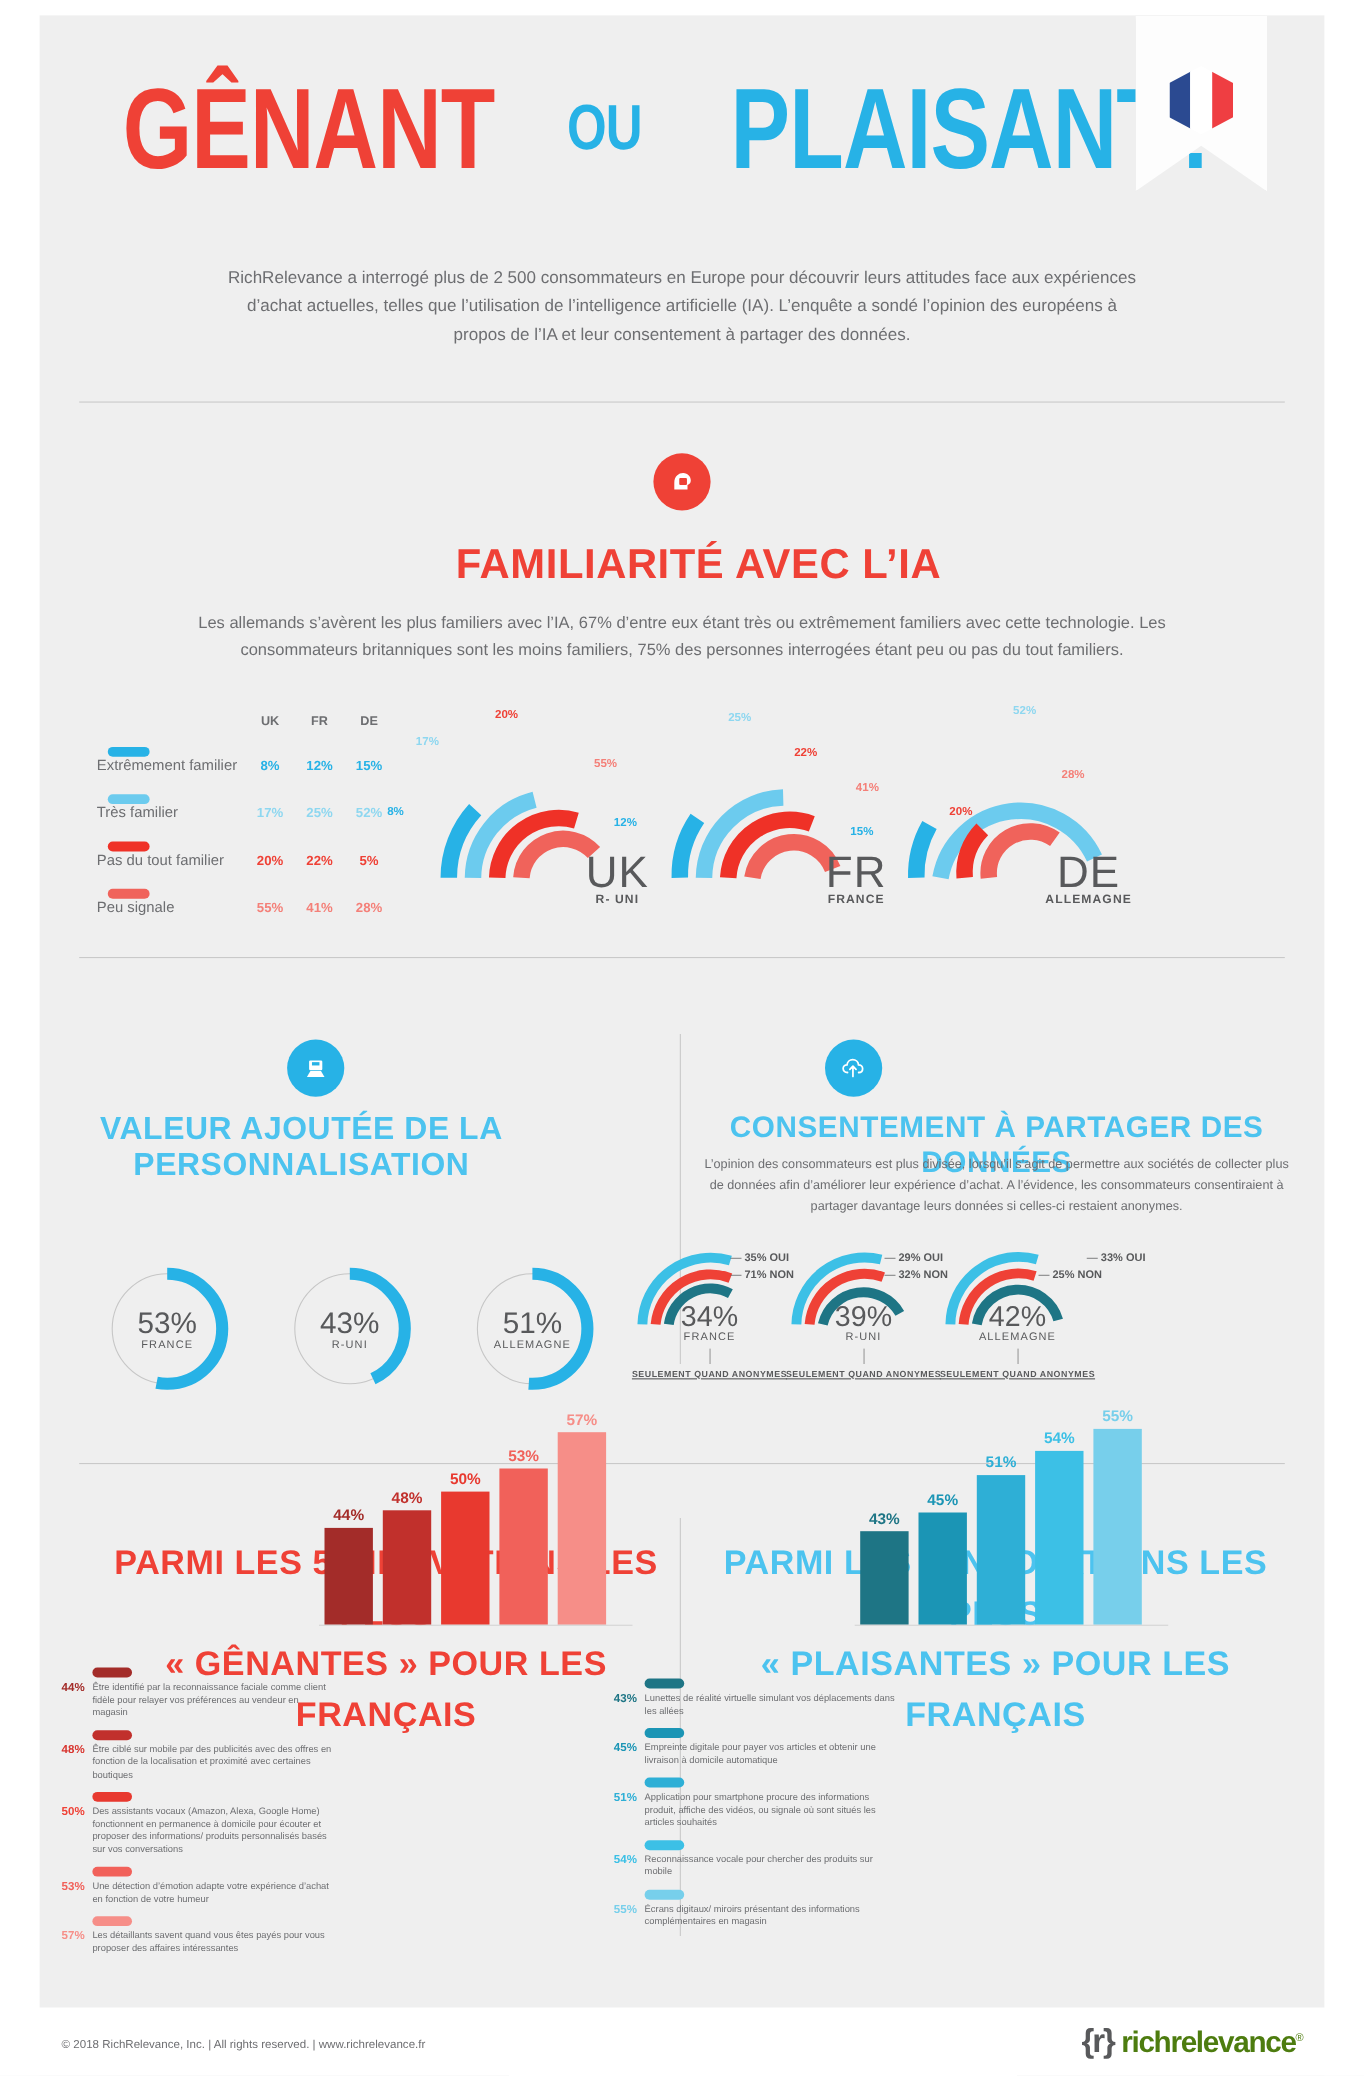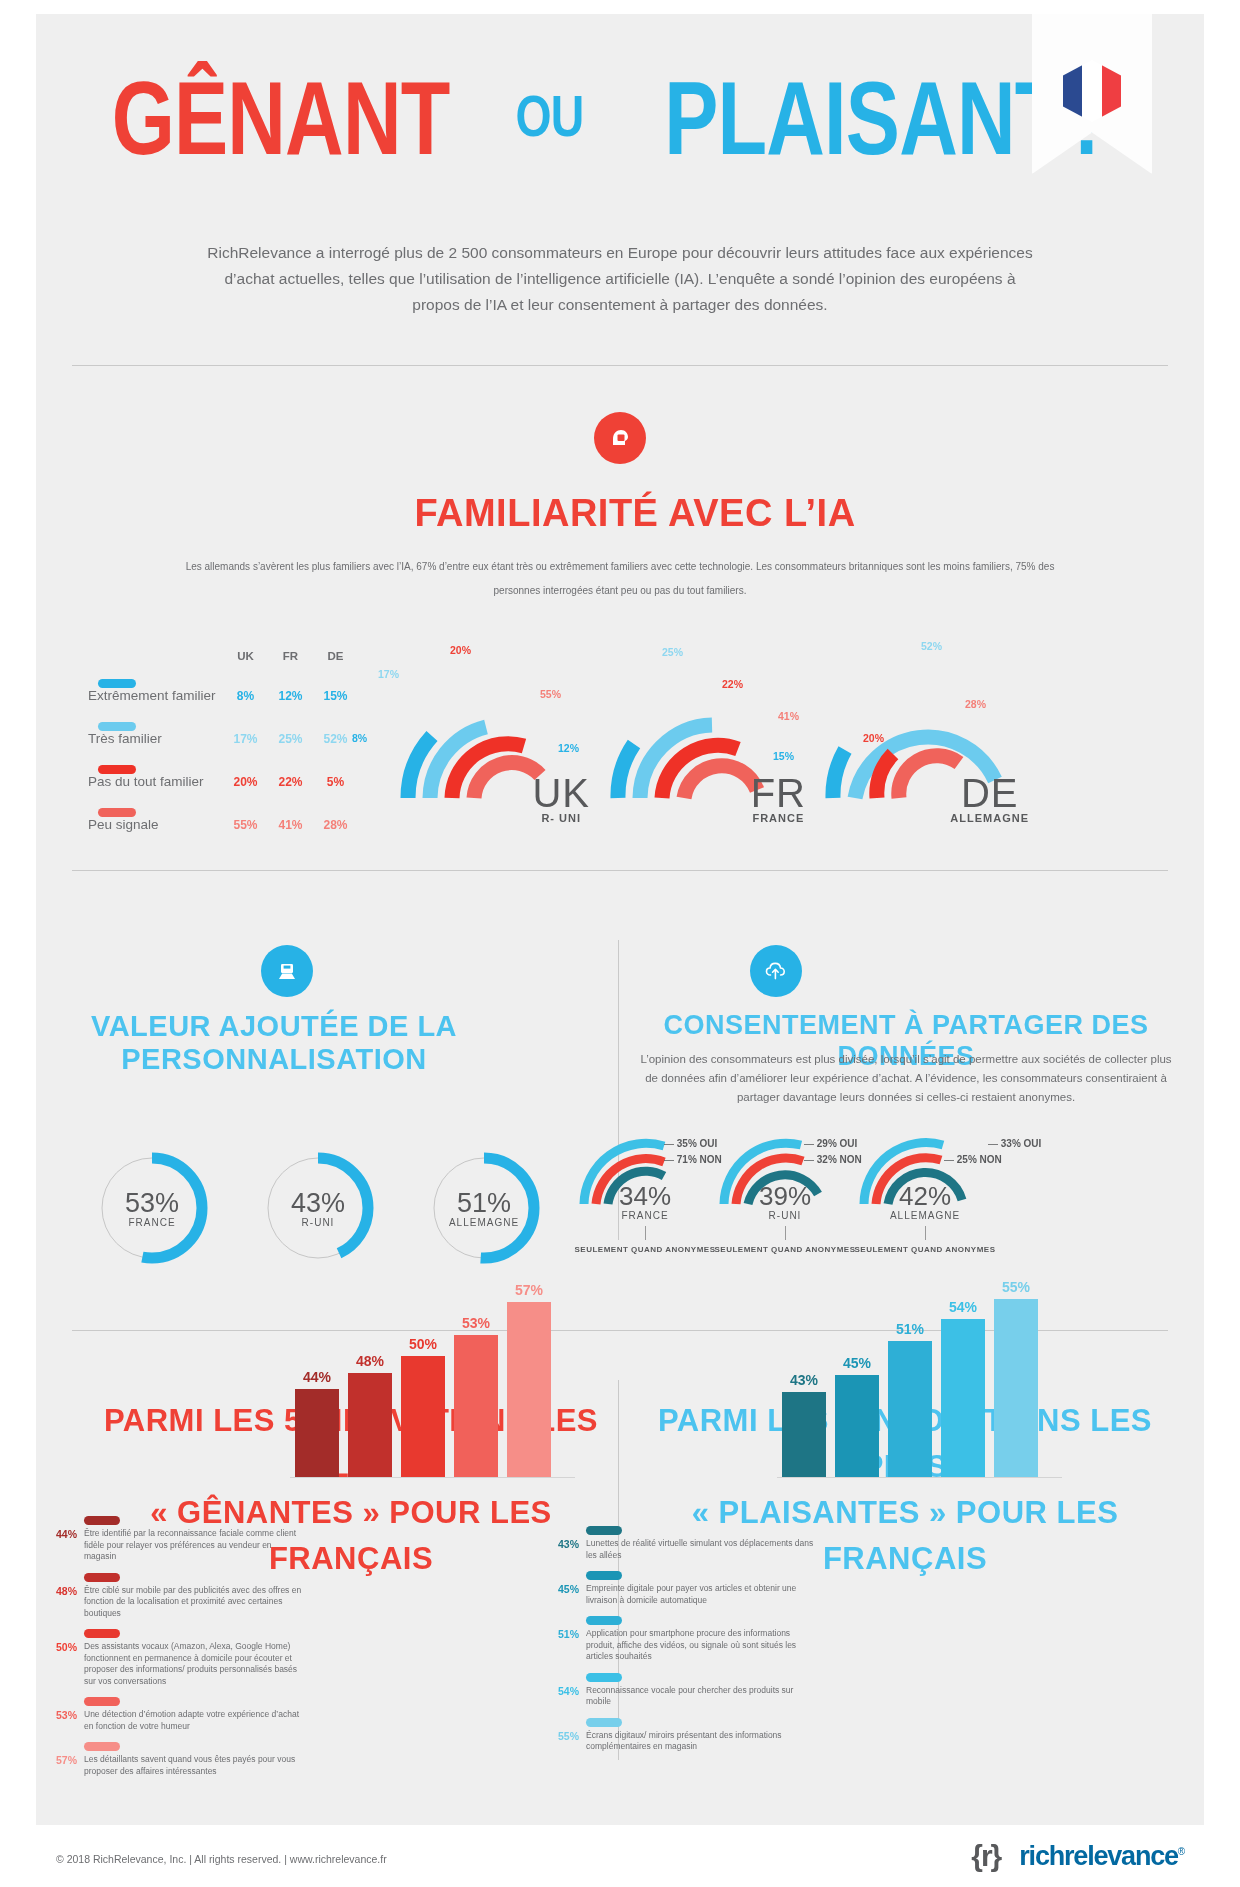--- a/index.html
+++ b/index.html
@@ -108,21 +108,21 @@
   .donut .ctry { font-size:10px; color:#58595b; letter-spacing:1px; }
 
   
   .consent { position:absolute; width:170px; height:160px; }
   .consent .lbl { position:absolute; font-size:10px; color:#58595b; white-space:nowrap; }
   .consent .lbl b { font-weight:bold; }
   .consent .mid { position:absolute; left:0; top:62px; width:170px; text-align:center; }
   .consent .pct { font-size:26px; font-weight:300; color:#58595b; line-height:28px; }
   .consent .ctry { font-size:10px; letter-spacing:1px; color:#58595b; }
   .consent .tick { width:1px; height:14px; background:#9a9a9a; margin:5px auto 4px; }
-  .consent .sub { font-size:8px; font-weight:bold; letter-spacing:.5px; color:#58595b; line-height:11px; }
+  .consent .sub { font-size:8px; font-weight:bold; letter-spacing:.5px; color:#58595b; line-height:11px;text-decoration:underline; }
 
   
   .inno-list { position:absolute; width:250px; }
   .inno-item { position:relative; margin-bottom:10px; }
   .inno-item .pill { width:36px; height:9px; border-radius:5px; margin-left:28px; margin-bottom:3px; }
   .inno-item .row { display:flex; align-items:flex-start; }
   .inno-item .n { width:28px; font-size:10.5px; font-weight:bold; flex:0 0 28px; }
   .inno-item .t { font-size:8.5px; line-height:11.5px; color:#6d6e71; }
 
   
@@ -131,21 +131,21 @@
   .bar .bv { position:absolute; left:0; right:0; top:-20px; text-align:center;
              font-size:14px; font-weight:bold; }
   .bar .fill { width:100%; }
   .baseline { position:absolute; height:1px; background:#d4d4d4; }
 
   
   .footer-txt { position:absolute; left:56px; bottom:22px; font-size:10.5px; color:#6d6e71; }
   .logo { position:absolute; right:56px; bottom:14px; display:flex; align-items:center; gap:7px; }
   .logo .brack { font-size:30px; color:#58595b; font-weight:bold; letter-spacing:-2px;
                  font-family:"Liberation Sans", sans-serif; }
-  .logo .word { font-size:27px; color:#0369a1; font-weight:bold; letter-spacing:-1.2px;margin-left:12px; }
+  .logo .word { font-size:27px; color:#4d7c0f; font-weight:bold; letter-spacing:-1.2px; }
   .logo .word sup { font-size:10px; vertical-align:super; font-weight:normal; }
 </style>
 </head>
 <body>
 
 <div class="page">
 
   <div class="whitepad-t"></div>
   <div class="whitepad-l"></div>
   <div class="whitepad-r"></div>
@@ -169,21 +169,21 @@
 
   <div class="rule" style="left:72px; width:1096px; top:365px;"></div>
 
   <div class="circ-icon ic-red" style="left:594px; top:412px;">
     <svg width="26" height="26" viewBox="0 0 26 26">
       <path d="M6 20 L6 14 C6 8 10 5 14 5 C18.5 5 21 8.5 21 12 C21 14.5 19 15.5 18 16 L18 20 Z" fill="#fff"></path>
       <rect x="10.5" y="9.5" width="7" height="6.5" rx="1" fill="#ef4136"></rect>
     </svg>
   </div>
   <div class="sec-head sh-red" style="left:0; right:0; top:492px; font-size:38px;">FAMILIARITÉ AVEC L’IA</div>
-  <div class="sec-body" style="left:180px; width:880px; top:555px; font-size:10px; line-height:24px;">Les allemands s’avèrent les plus familiers avec l’IA, 67% d’entre eux étant très ou extrêmement familiers avec cette technologie. Les consommateurs britanniques sont les moins familiers, 75% des personnes interrogées étant peu ou pas du tout familiers.</div>
+  <div class="sec-body" style="left:180px; width:880px; top:555px; font-size:15px; line-height:24px;">Les allemands s’avèrent les plus familiers avec l’IA, 67% d’entre eux étant très ou extrêmement familiers avec cette technologie. Les consommateurs britanniques sont les moins familiers, 75% des personnes interrogées étant peu ou pas du tout familiers.</div>
 
   <div class="legend">
     <div class="hdr">
       <span class="sp"></span>
       <span>UK</span>
       <span>FR</span>
       <span>DE</span>
     </div>
 
     <div class="row" style="margin-top:26px;">

